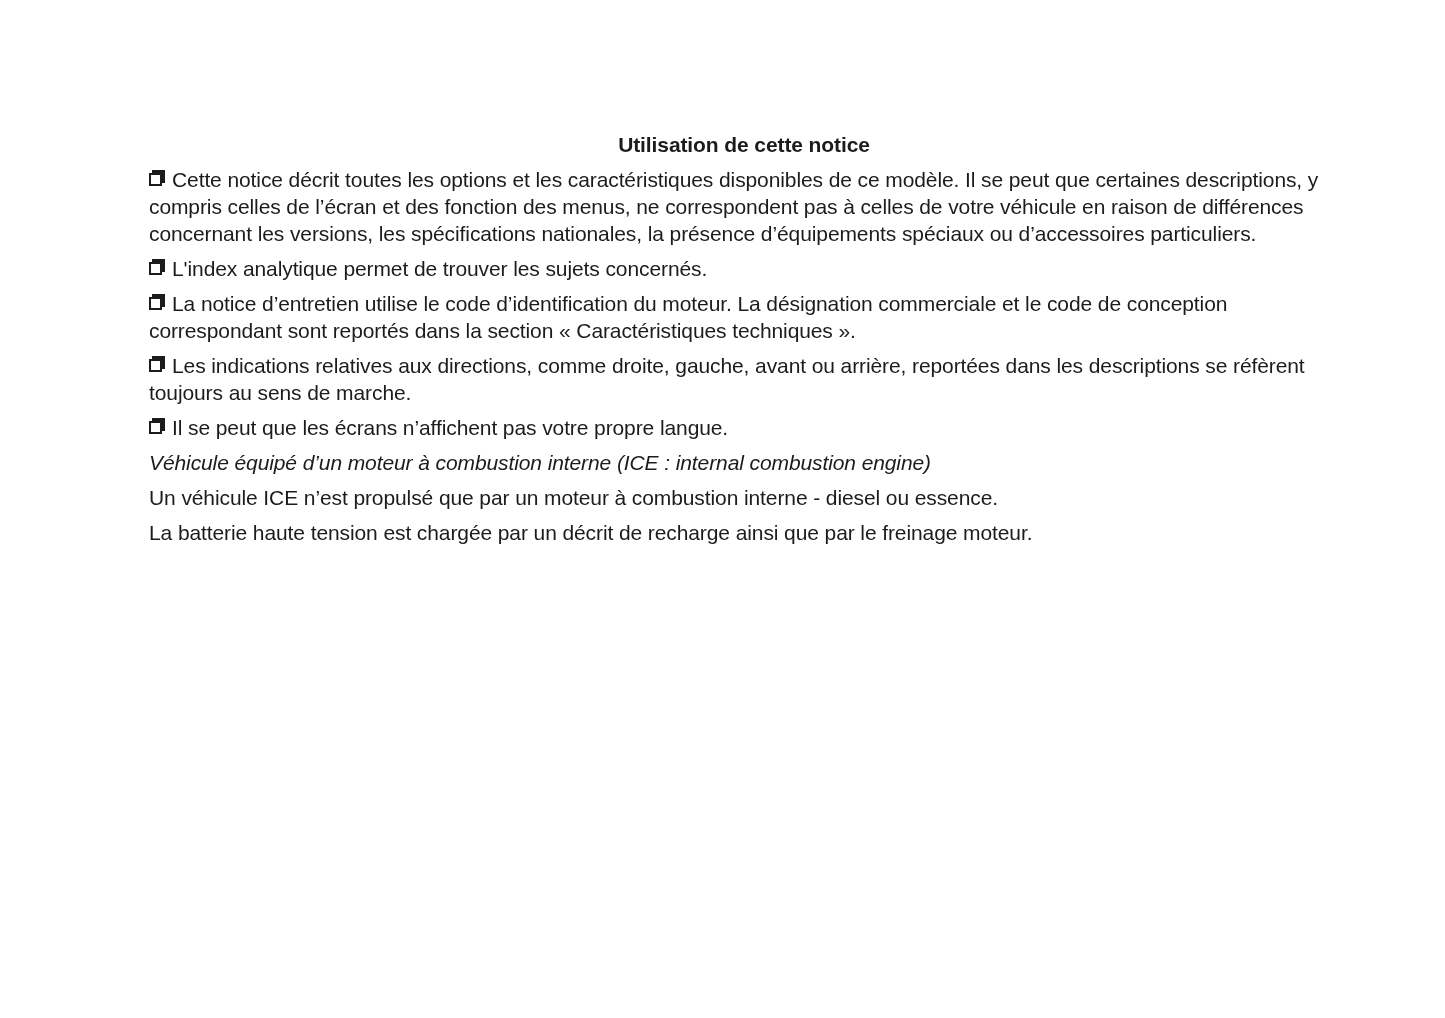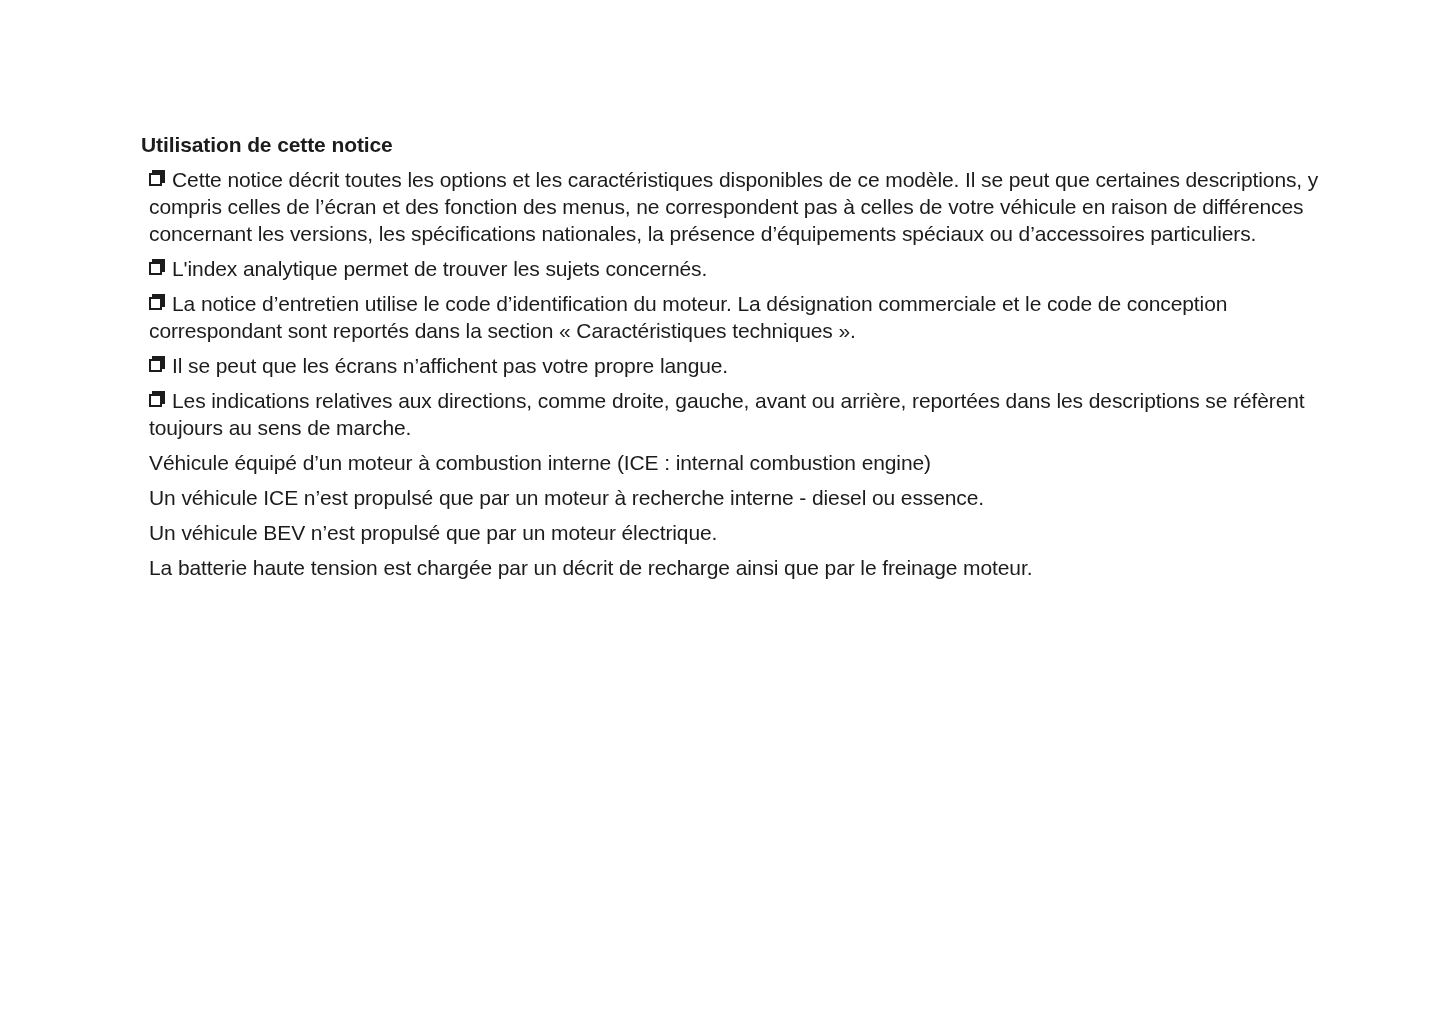--- a/index.html
+++ b/index.html
@@ -28,26 +28,28 @@
     font-size: 21px;
     line-height: 27px;
     letter-spacing: -0.1px;
   }
   .hd {
     font-weight: bold;
     font-size: 21px;
     line-height: 27px;
     margin: 0;
     padding: 0;
+    text-align: center;
   }
   .para {
     margin: 8px;
     padding: 0;
   }
   .it {
+    font-style: italic;
   }
   
   .sq {
     display: inline-block;
     width: 9px;
     height: 9px;
     border: 2px solid #1c1c1c;
     background: #ffffff;
     box-shadow: 3px -3px 0 0 #1c1c1c;
     margin-right: 10px;
@@ -63,28 +65,27 @@
 
     <h2 class="hd">Utilisation de cette notice</h2>
 
     <p class="para"><span class="sq"></span><span>Cette notice décrit toutes les options et les caractéristiques disponibles de ce modèle. Il se peut que certaines descriptions, y compris celles de l’écran et des fonction des menus, ne correspondent pas à celles de votre véhicule en raison de différences concernant les versions, les spécifications nationales, la présence d’équipements spéciaux ou d’accessoires particuliers.</span></p>
 
 
     <p class="para"><span class="sq"></span><span>L'index analytique permet de trouver les sujets concernés.</span></p>
 
     <p class="para"><span class="sq"></span><span>La notice d’entretien utilise le code d’identification du moteur. La désignation commerciale et le code de conception correspondant sont reportés dans la section « Caractéristiques techniques ».</span></p>
 
+    <p class="para"><span class="sq"></span><span>Les indications relatives aux directions, comme droite, gauche, avant ou arrière, reportées dans les descriptions se réfèrent toujours au sens de marche.</span></p>
+
     <p class="para"><span class="sq"></span><span>Il se peut que les écrans n’affichent pas votre propre langue.</span></p>
-
-    <p class="para"><span class="sq"></span><span>Les indications relatives aux directions, comme droite, gauche, avant ou arrière, reportées dans les descriptions se réfèrent toujours au sens de marche.</span></p>
 
 
     <p class="para it">Véhicule équipé d’un moteur à combustion interne (ICE : internal combustion engine)</p>
 
-    <p class="para">Un véhicule ICE n’est propulsé que par un moteur à recherche interne - diesel ou essence.</p>
+    <p class="para">Un véhicule ICE n’est propulsé que par un moteur à combustion interne - diesel ou essence.</p>
 
 
-    <p class="para">Un véhicule BEV n’est propulsé que par un moteur électrique.</p>
 
     <p class="para">La batterie haute tension est chargée par un décrit de recharge ainsi que par le freinage moteur.</p>
 
   </div>
 </div>
 
 </body></html>

